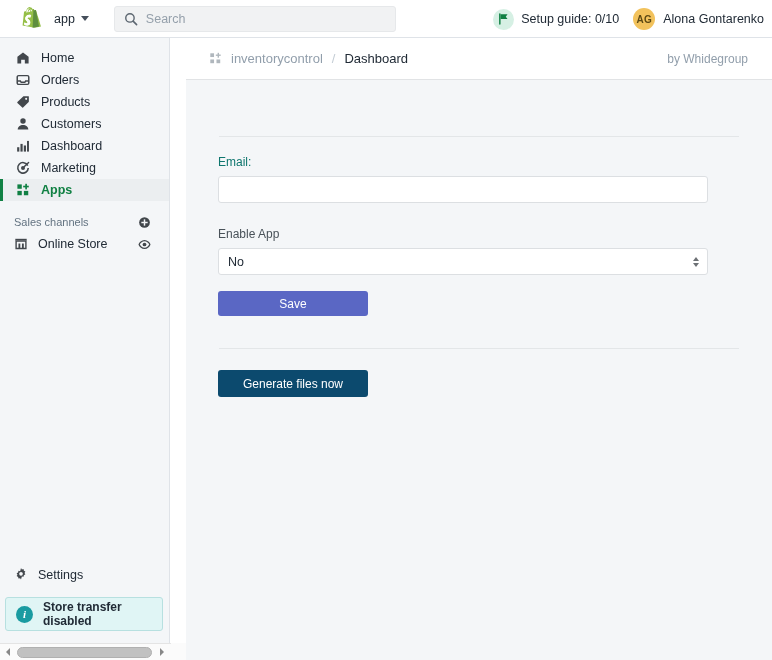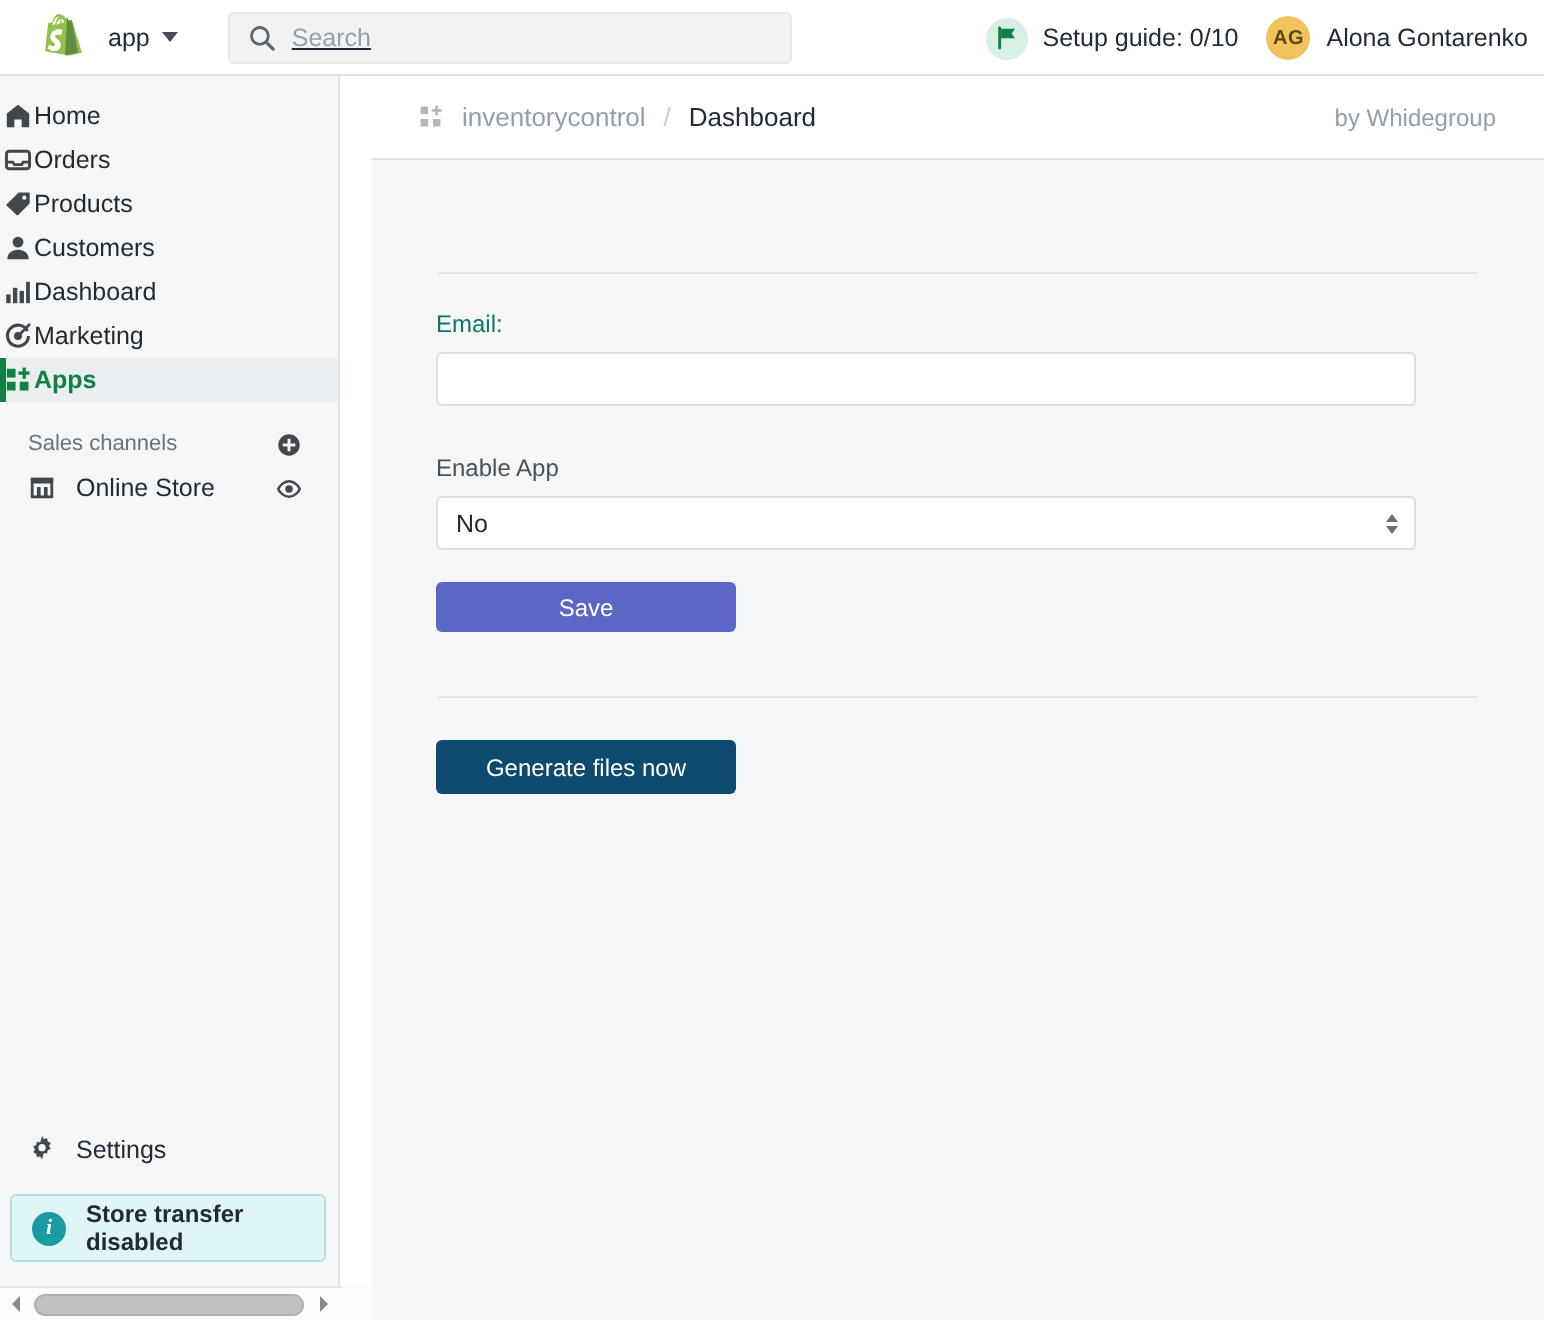--- a/index.html
+++ b/index.html
@@ -51,21 +51,20 @@
     margin-left: 25px;
     width: 282px; height: 26px;
     background: #f1f2f3;
     border: 1px solid #e6e8ea;
     border-radius: 3px;
     display: flex;
     align-items: center;
     padding: 0 9px;
     gap: 8px;
     cursor: text;
-    text-decoration: underline;
   }
   .search-box .placeholder {
     font-size: 12.5px;
     color: #95a0ab;
   }
   .icon-svg { display: block; }
 
   .topbar-right {
     position: absolute;
     right: 8px; top: 0;
@@ -121,20 +120,22 @@
     border-right: 1px solid #dfe3e8;
     overflow: hidden;
   }
   .nav-list { padding-top: 9px; }
 
   .nav-item {
     position: relative;
     height: 22px;
     display: flex;
     align-items: center;
+    padding-left: 14px;
+    gap: 10px;
     font-size: 12.5px;
     color: #212b36;
     cursor: pointer;
     margin-bottom: 0px;
   }
   .nav-item + .nav-item { margin-top: 0; }
   .nav-item .nav-icon {
     width: 17px;
     display: flex;
     align-items: center;

